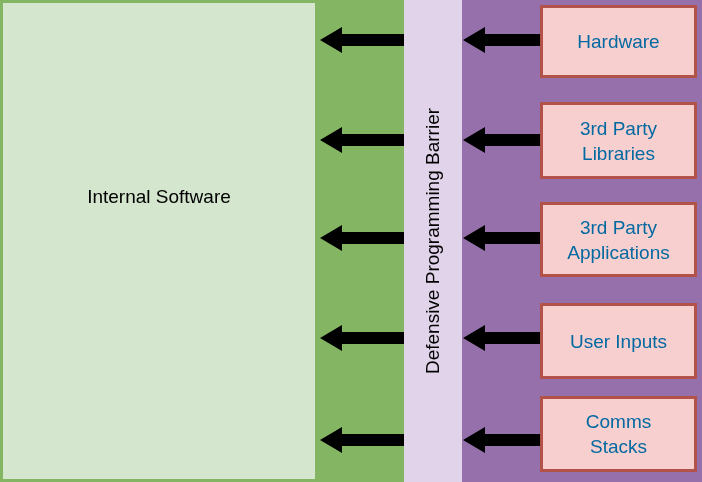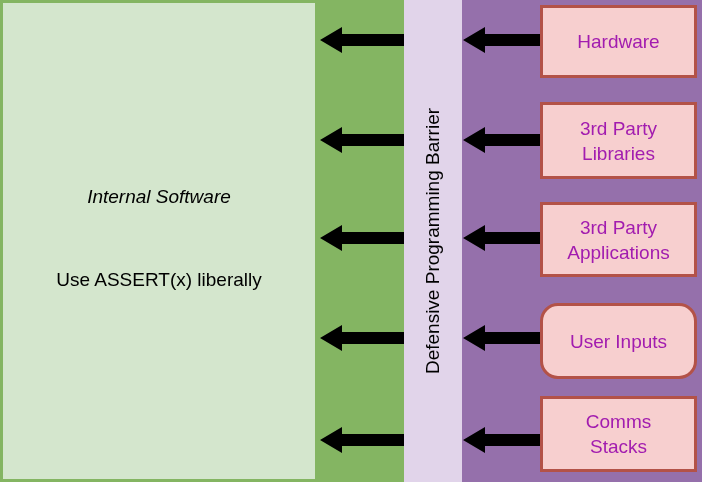--- a/index.html
+++ b/index.html
@@ -52,21 +52,21 @@
   .internal-label {
     position: absolute;
     left: 0;
     width: 318px;
     text-align: center;
     color: #000000;
     font-size: 19px;
     line-height: 24px;
     white-space: nowrap;
   }
-  #internal-title { top: 185px; font-style: italic; }
+  #internal-title { top: 185px; }
   #internal-sub   { top: 268px; }
 
   
   #barrier-label {
     position: absolute;
     left: 404px;
     top: 0;
     width: 58px;
     height: 482px;
     display: flex;
@@ -85,21 +85,21 @@
     position: absolute;
     left: 540px;
     width: 157px;
     background: #f7cfcf;
     border: 3px solid #b35248;
     box-sizing: border-box;
     display: flex;
     align-items: center;
     justify-content: center;
     text-align: center;
-    color: #a21caf;
+    color: #0369a1;
     font-size: 19px;
     line-height: 25px;
   }
 
   
   .arrow {
     position: absolute;
     height: 26px;
   }
   .arrow svg { display: block; }
@@ -108,21 +108,20 @@
 <body>
 
 <div id="canvas">
 
   <div class="band" id="internal-band"></div>
   <div class="band" id="green-band"></div>
   <div class="band" id="barrier-band"></div>
   <div class="band" id="purple-band"></div>
 
   <div class="internal-label" id="internal-title">Internal Software</div>
-  <div class="internal-label" id="internal-sub">Use ASSERT(x) liberally</div>
 
   <div id="barrier-label">
     <span id="barrier-label-text">Defensive Programming Barrier</span>
   </div>
 
   <div id="dynamic-layer">
       <div class="arrow" style="left: 320px; top: 27px;">
         <svg width="84" height="26" viewBox="0 0 84 26">
           <polygon points="0,13 22,0 22,7.0200000000000005 84,7.0200000000000005 84,18.98 22,18.98 22,26" fill="#000000"></polygon>
         </svg>
@@ -174,21 +173,21 @@
       </div>
       <div class="ext-box" style="top: 5px; height: 73px;">
         <span>Hardware</span>
       </div>
       <div class="ext-box" style="top: 102px; height: 77px;">
         <span>3rd Party<br>Libraries</span>
       </div>
       <div class="ext-box" style="top: 202px; height: 75px;">
         <span>3rd Party<br>Applications</span>
       </div>
-      <div class="ext-box" style="top: 303px; height: 76px; border-radius: 18px;">
+      <div class="ext-box" style="top: 303px; height: 76px;">
         <span>User Inputs</span>
       </div>
       <div class="ext-box" style="top: 396px; height: 76px;">
         <span>Comms<br>Stacks</span>
       </div>
     </div>
 
 </div>
 
 </body></html>

